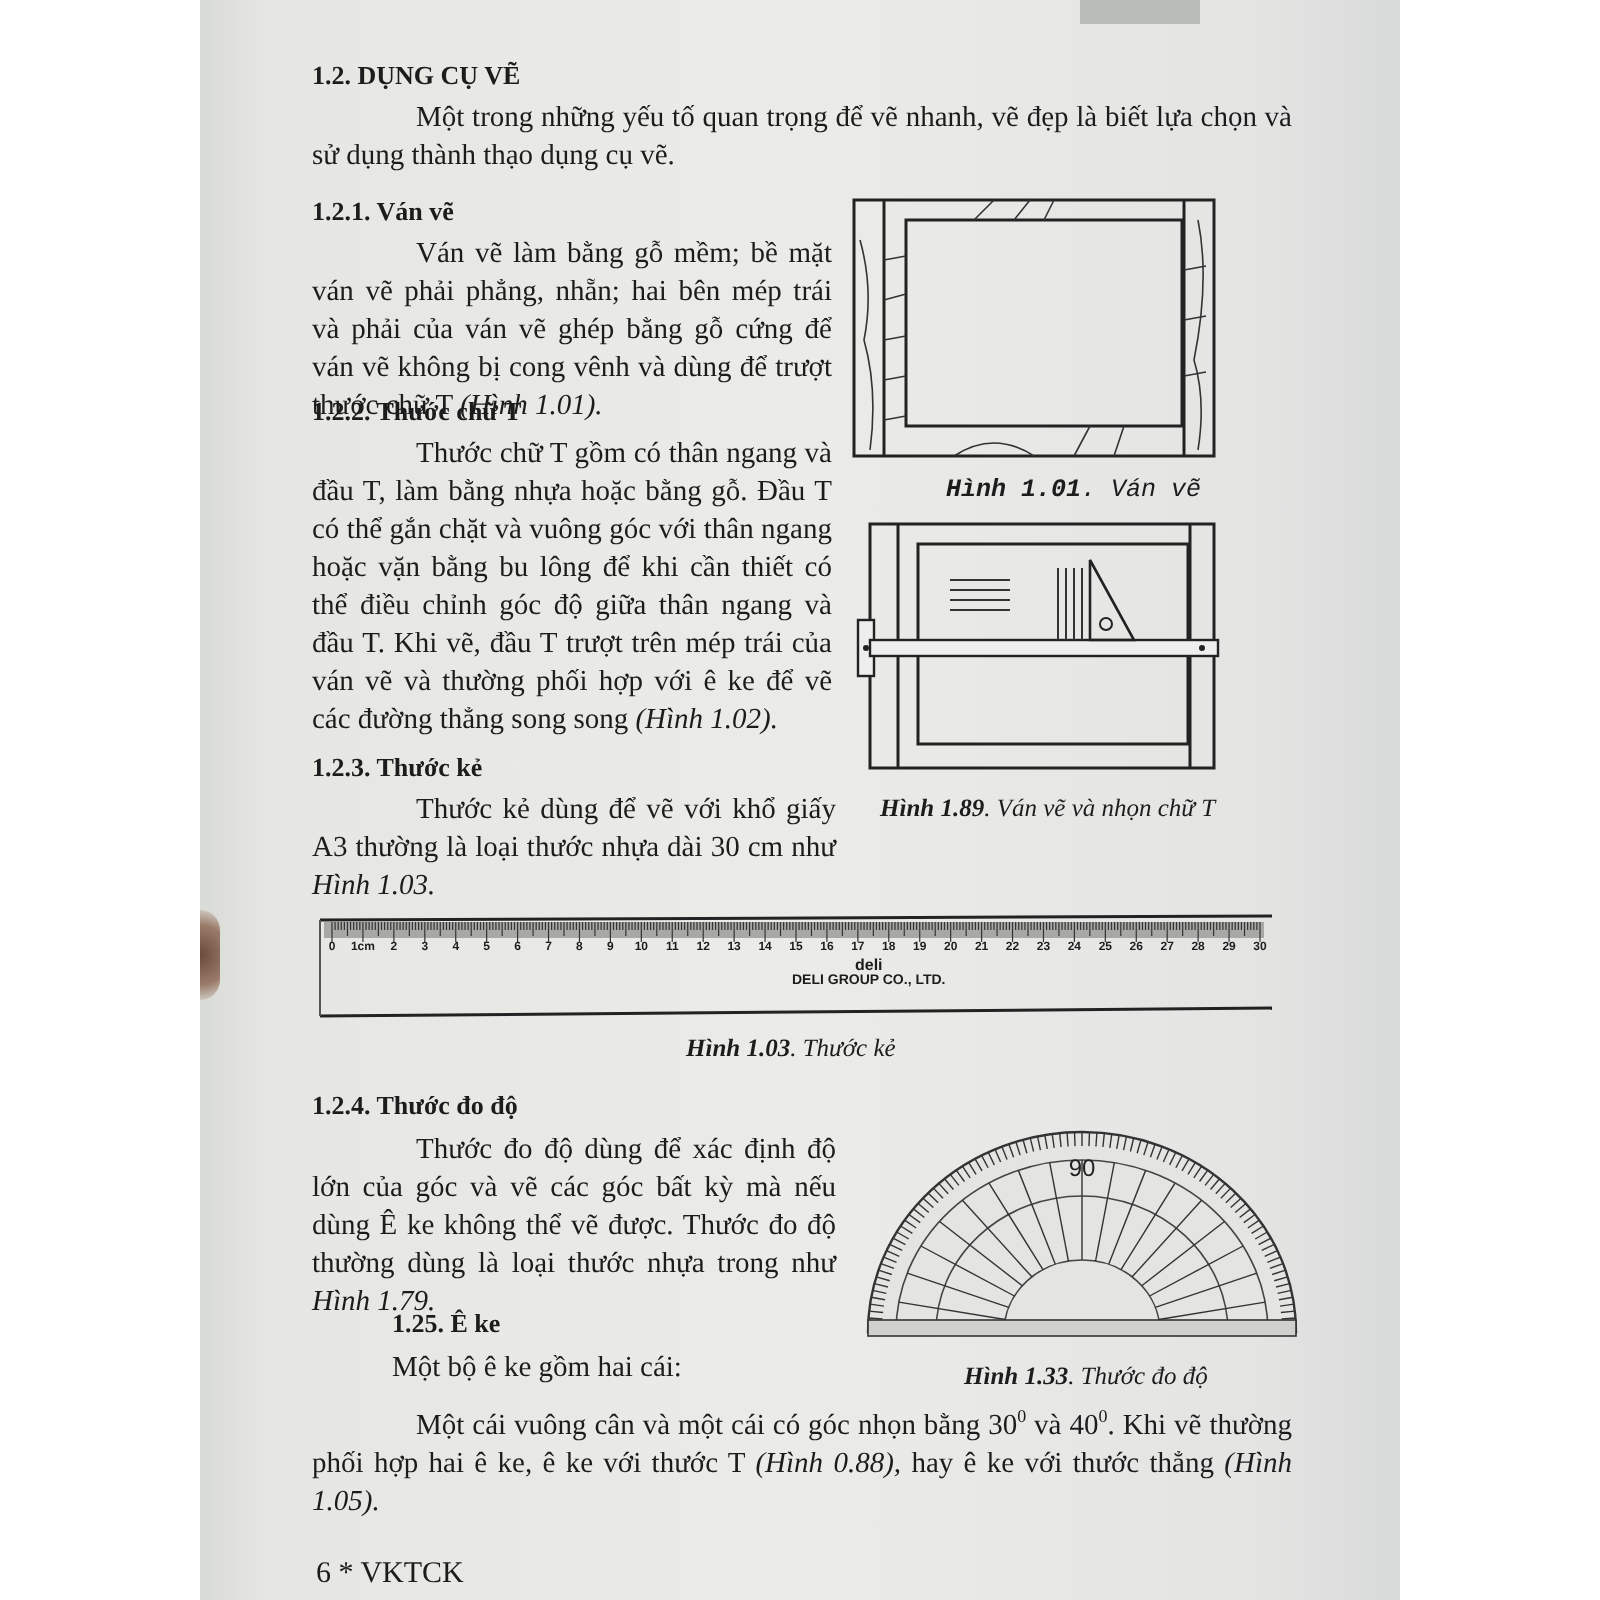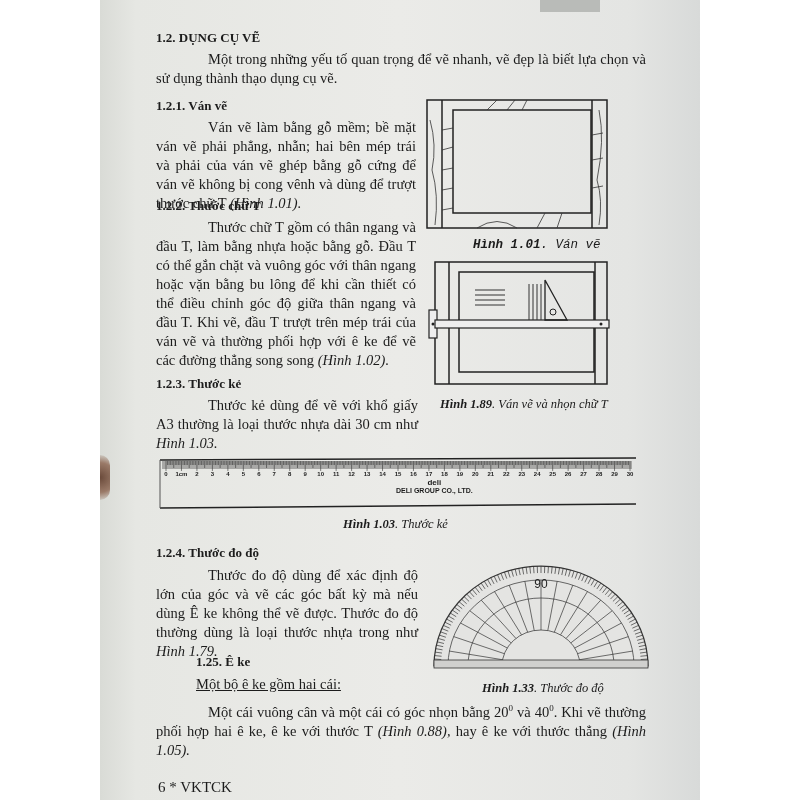--- a/index.html
+++ b/index.html
@@ -36,22 +36,22 @@
 <div class="abs h" style="left:156px;top:198px;">1.2.2. Thước chữ T</div>
 <div class="abs p ind" style="left:156px;top:218px;width:260px;"><span>Thước chữ T gồm có thân ngang và đầu T, làm bằng nhựa hoặc bằng gỗ. Đầu T có thể gắn chặt và vuông góc với thân ngang hoặc vặn bằng bu lông để khi cần thiết có thể điều chỉnh góc độ giữa thân ngang và đầu T. Khi vẽ, đầu T trượt trên mép trái của ván vẽ và thường phối hợp với ê ke để vẽ các đường thẳng song song</span> <i>(Hình 1.02).</i></div>
 
 <div class="abs h" style="left:156px;top:376px;">1.2.3. Thước kẻ</div>
 <div class="abs p ind" style="left:156px;top:396px;width:262px;"><span>Thước kẻ dùng để vẽ với khổ giấy A3 thường là loại thước nhựa dài 30 cm như</span> <i>Hình 1.03.</i></div>
 
 <div class="abs h" style="left:156px;top:545px;">1.2.4. Thước đo độ</div>
 <div class="abs p ind" style="left:156px;top:566px;width:262px;"><span>Thước đo độ dùng để xác định độ lớn của góc và vẽ các góc bất kỳ mà nếu dùng Ê ke không thể vẽ được. Thước đo độ thường dùng là loại thước nhựa trong như</span> <i>Hình 1.79.</i></div>
 
 <div class="abs h" style="left:156px;top:654px;margin-left:40px;">1.25. Ê ke</div>
-<div class="abs p" style="left:196px;top:675px;text-decoration:underline;">Một bộ ê ke gồm hai cái:</div>
-<div class="abs p ind" style="left:156px;top:699px;width:490px;"><span>Một cái vuông cân và một cái có góc nhọn bằng 20</span><sup>0</sup><span> và 40</span><sup>0</sup><span>. Khi vẽ thường phối hợp hai ê ke, ê ke với thước T </span><i>(Hình 0.88),</i><span> hay ê ke với thước thẳng </span><i>(Hình 1.05).</i></div>
+<div class="abs p" style="left:196px;top:675px;">Một bộ ê ke gồm hai cái:</div>
+<div class="abs p ind" style="left:156px;top:699px;width:490px;"><span>Một cái vuông cân và một cái có góc nhọn bằng 30</span><sup>0</sup><span> và 40</span><sup>0</sup><span>. Khi vẽ thường phối hợp hai ê ke, ê ke với thước T </span><i>(Hình 0.88),</i><span> hay ê ke với thước thẳng </span><i>(Hình 1.05).</i></div>
 
 <div class="abs p" style="left:158px;top:778px;font-size:15px;font-family:Liberation Serif, serif;">6 * VKTCK</div>
 
 <svg style="left:427px;top:100px;" width="180" height="135">
   <rect x="0" y="0" width="180" height="128" fill="none" stroke="#222" stroke-width="1.5"></rect>
   <line x1="15" y1="0" x2="15" y2="128" stroke="#222" stroke-width="1.5"></line>
   <line x1="165" y1="0" x2="165" y2="128" stroke="#222" stroke-width="1.5"></line>
   <rect x="26" y="10" width="138" height="103" fill="none" stroke="#222" stroke-width="1.5"></rect>
   <g stroke="#333" stroke-width="0.8" fill="none">
     <path d="M3 20 Q10 45 5 70 Q12 95 8 125"></path>

